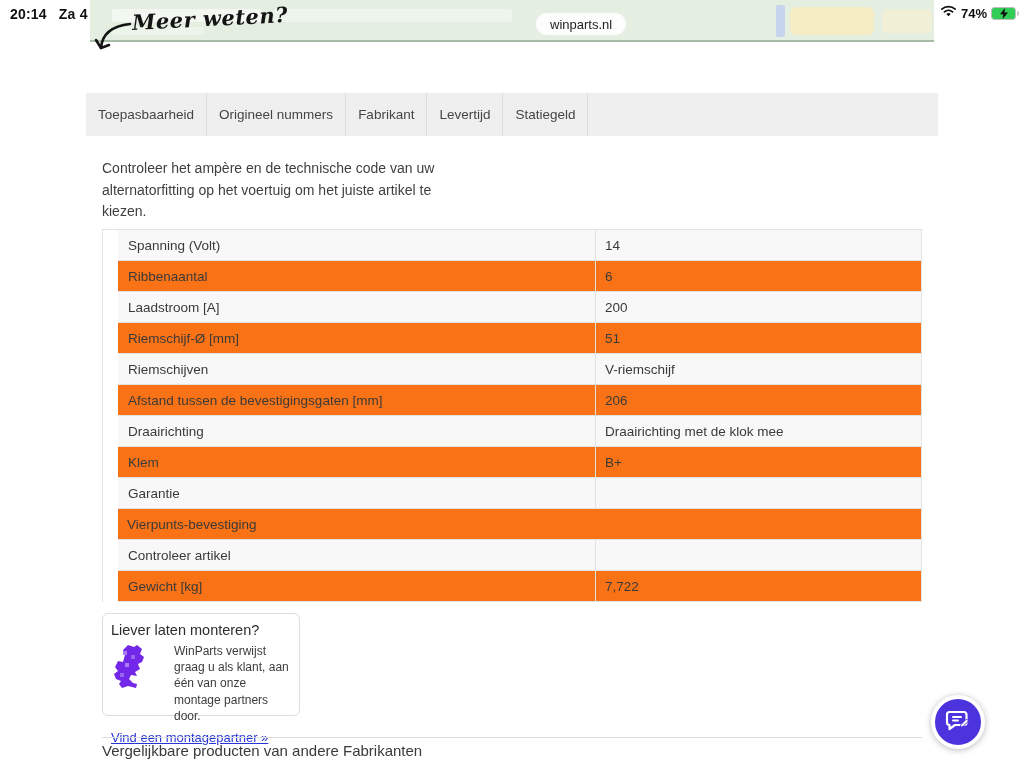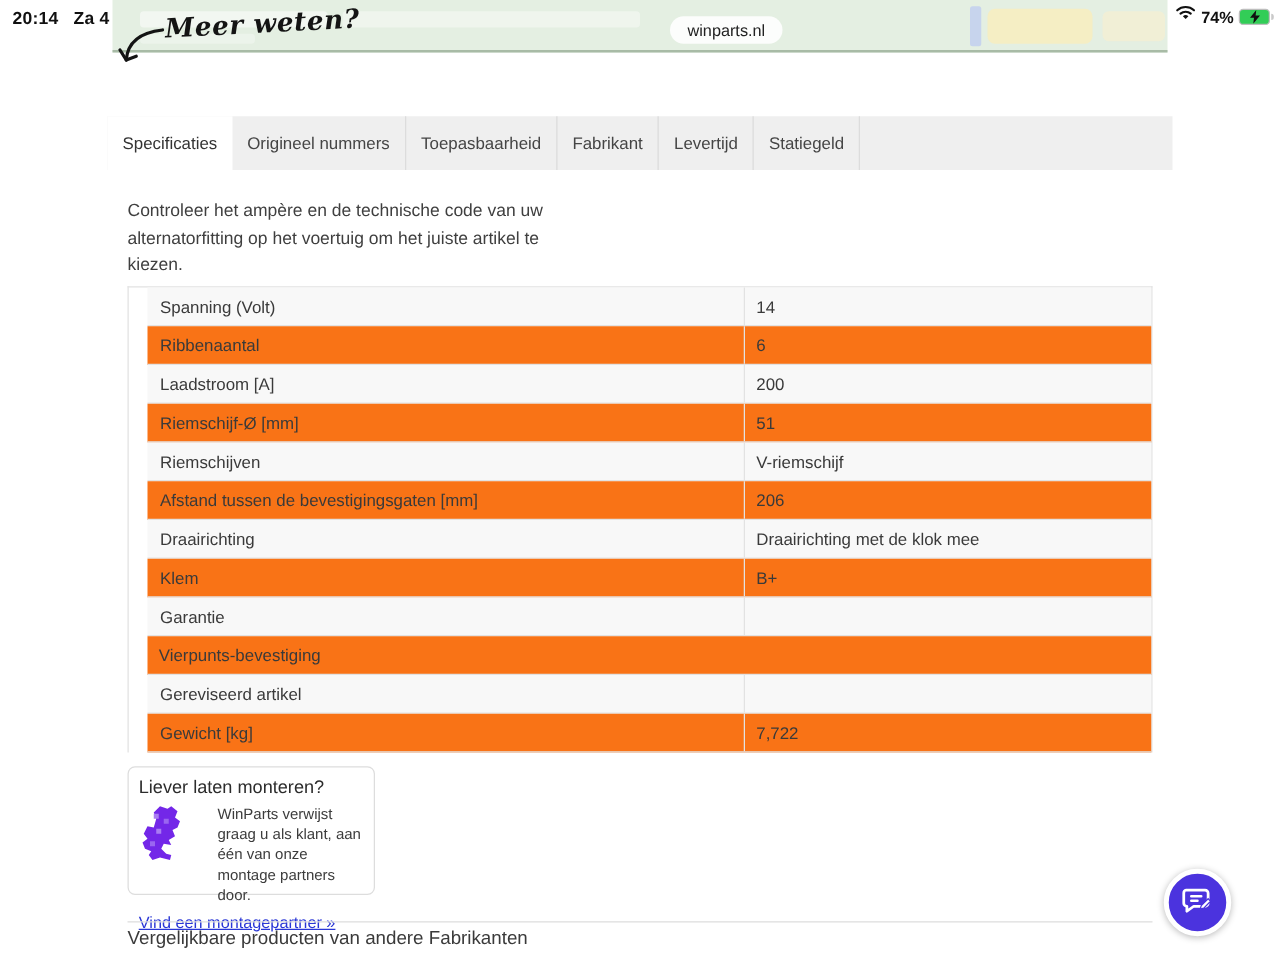--- a/index.html
+++ b/index.html
@@ -102,23 +102,22 @@
         <path d="M42 4 C24 6 14 14 13 28" stroke="#141414" stroke-width="2.6" fill="none" stroke-linecap="round"></path>
         <path d="M13 28 L8 20 M13 28 L21 25" stroke="#141414" stroke-width="2.6" fill="none" stroke-linecap="round"></path>
       </svg>
     </span>
     <span class="hand">Meer weten?</span>
   </div>
 
   <div class="content">
 
     <div class="tabbar" id="tabbar">
-        <div class="tab active">Specificaties</div>
+        <div class="tab">Toepasbaarheid</div>
         <div class="tab">Origineel nummers</div>
-        <div class="tab">Toepasbaarheid</div>
         <div class="tab">Fabrikant</div>
         <div class="tab">Levertijd</div>
         <div class="tab">Statiegeld</div>
         <div class="tab tab-fill"></div>
       </div>
 
     <p class="intro">Controleer het ampère en de technische code van uw alternatorfitting op het voertuig om het juiste artikel te kiezen.</p>
 
     <div class="spec-table" id="spec-table">
         <div class="spec-row odd">
@@ -153,21 +152,21 @@
           <div class="spec-label">Klem</div>
           <div class="spec-value">B+</div>
         </div>
         <div class="spec-row odd">
           <div class="spec-label">Garantie</div>
         </div>
         <div class="spec-row">
           <div class="spec-value">Vierpunts-bevestiging</div>
         </div>
         <div class="spec-row odd">
-          <div class="spec-label">Gereviseerd artikel</div>
+          <div class="spec-label">Controleer artikel</div>
           <div class="spec-value"></div>
         </div>
         <div class="spec-row">
           <div class="spec-label">Gewicht [kg]</div>
           <div class="spec-value">7,722</div>
         </div>
       </div>
 
     <div class="monteren">
       <h3>Liever laten monteren?</h3>

